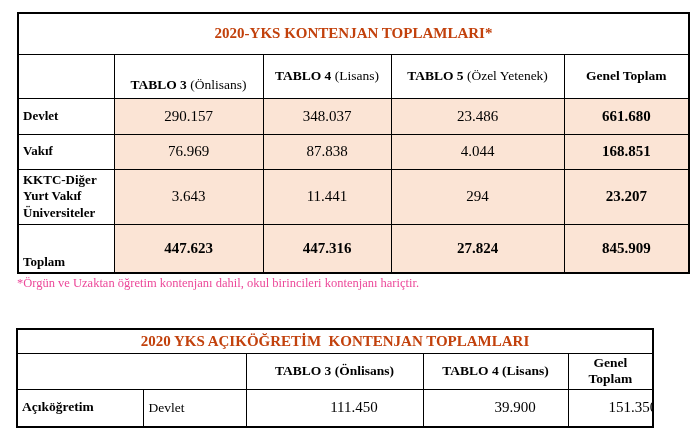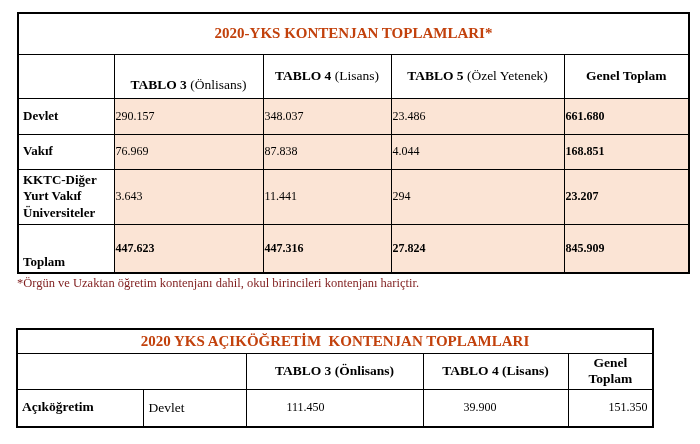--- a/index.html
+++ b/index.html
@@ -38,39 +38,40 @@
     font-size:13px;
     font-weight:bold;
     text-align:left;
     vertical-align:middle;
     padding:2px 2px 2px 4px;
     background:#fff;
     line-height:1.25;
   }
   .lbl-bottom{vertical-align:bottom;}
   .val{
-    font-size:12px;
+    font-size:15px;
+    text-align:center;
     vertical-align:middle;
     background:#FBE4D5;
   }
   .val.bold{font-weight:bold;}
   .val.white{background:#fff;padding-left:40px;}
   .plain{
     font-size:13.5px;
     font-weight:normal;
     text-align:left;
     vertical-align:middle;
     padding-left:5px;
     background:#fff;
   }
   .footnote{
     position:absolute;
     left:17px;top:276px;
     font-size:12.5px;
-    color:#7f1d1d;
+    color:#ec4899;
   }
   .r-title1{height:41px;}
   .r-hdr1{height:44px;}
   .r-d1{height:36px;}
   .r-d2{height:35px;}
   .r-d3{height:55px;}
   .r-d4{height:49px;}
   .r-title2{height:24px;border-radius:9px;}
   .r-hdr2{height:36px;}
   .r-d5{height:38px;margin-left:23px;}

